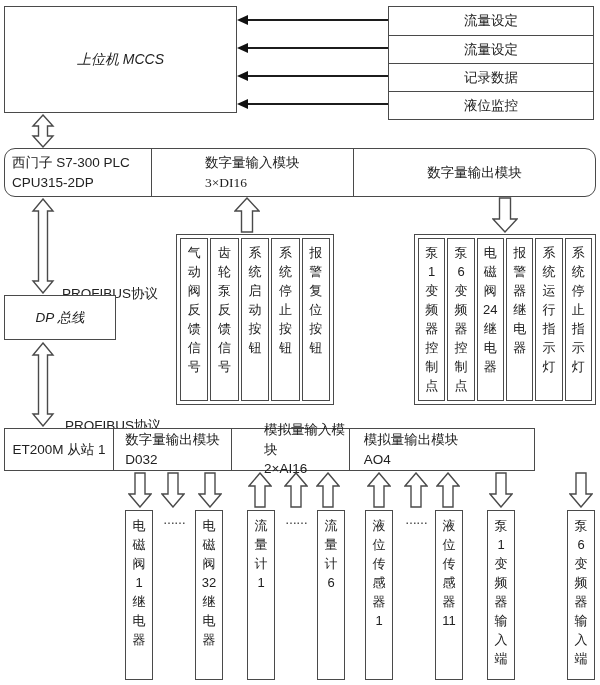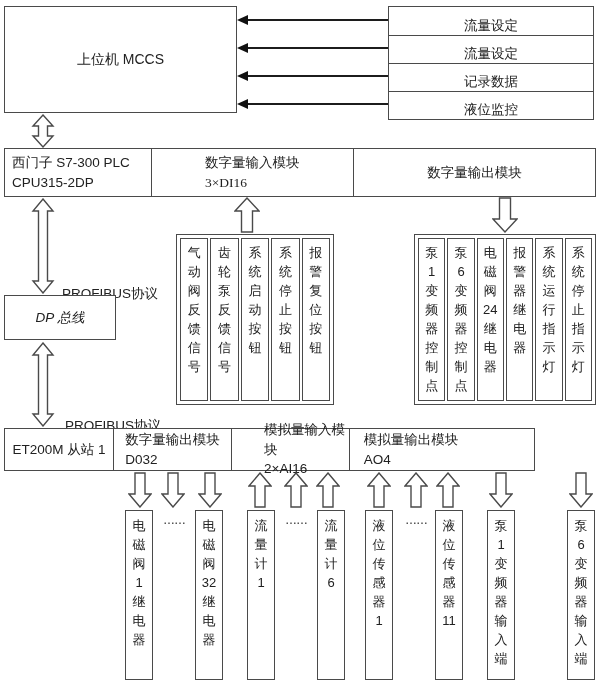--- a/index.html
+++ b/index.html
@@ -10,21 +10,21 @@
   html,body{margin:0;padding:0;background:#f2f2f2;}
   body{font-family:"Liberation Sans","DejaVu Sans",sans-serif;color:var(--tx);}
   #canvas{
     position:relative;width:600px;height:685px;background:var(--bg);
     overflow:hidden;font-size:13.5px;
   }
   .abs{position:absolute;}
   .box{border:1px solid var(--bd);background:var(--bg);box-sizing:border-box;}
   .center{display:flex;align-items:center;justify-content:center;}
   
-  .fnrow{height:28px;box-sizing:border-box;display:flex;align-items:flex-end;justify-content:center;font-family:Liberation Serif, serif;}
+  .fnrow{height:28px;box-sizing:border-box;display:flex;align-items:center;justify-content:center;font-family:Liberation Serif, serif;}
   .fnrow + .fnrow{border-top:1px solid var(--bd);}
   
   .hline{position:absolute;height:2px;background:#1c1c1c;}
   .ah-left{position:absolute;width:0;height:0;border-style:solid;
     border-width:5px 11px 5px 0;border-color:transparent #111 transparent transparent;}
   
   .rowbox{display:flex;}
   .sect{box-sizing:border-box;display:flex;flex-direction:column;justify-content:center;align-items:center;height:100%;}
   .sect + .sect{border-left:1px solid var(--bd);}
   .sect .inner{text-align:left;line-height:1.45;}
@@ -38,21 +38,21 @@
   .dots{position:absolute;width:34px;text-align:center;font-size:12px;letter-spacing:-1px;color:#222;}
   .lbl{position:absolute;font-size:13.5px;white-space:nowrap;margin-top:48px;}
   svg{display:block;}
   svg polygon{fill:#ffffff;stroke:var(--bd);stroke-width:1.4;}
 </style>
 </head>
 <body>
 
 <div id="canvas">
 
-  <div class="abs box center" style="left:4px;top:6px;width:233px;height:107px;font-size:14px;">
+  <div class="abs box center" style="left:4px;top:6px;width:233px;height:107px;font-size:14px;font-style:italic;">
     <span>上位机 MCCS</span>
   </div>
 
   <div class="abs box" style="left:388px;top:6px;width:206px;">
     <div class="fnrow">
       <span>流量设定</span>
     </div>
     <div class="fnrow">
       <span>流量设定</span>
     </div>
@@ -71,21 +71,21 @@
   <div class="hline" style="left:247px;top:75px;width:141px;"></div>
   <div class="ah-left" style="left:237px;top:71px;"></div>
   <div class="hline" style="left:247px;top:103px;width:141px;"></div>
   <div class="ah-left" style="left:237px;top:99px;"></div>
 
   <svg class="abs" style="left:31px;top:114px;" width="24" height="34">
     <polygon points="12,1 22,12 16.5,12 16.5,22 22,22 12,33 2,22 7.5,22 7.5,12 2,12"></polygon>
   </svg>
   <div class="lbl" style="left:64px;top:121px;">MPI协议</div>
 
-  <div class="abs box rowbox" style="left:4px;top:148px;width:592px;height:49px;">
+  <div class="abs box rowbox" style="left:4px;top:148px;width:592px;height:49px;border-radius:11px;">
     <div class="sect" style="width:146px;align-items:flex-start;">
       <div class="inner" style="padding-left:7px;">
         <div>西门子  S7-300  PLC</div>
         <div>CPU315-2DP</div>
       </div>
     </div>
     <div class="sect" style="width:203px;font-family:Liberation Serif, serif;">
       <div class="inner">
         <div>数字量输入模块</div>
         <div>3×DI16</div>

